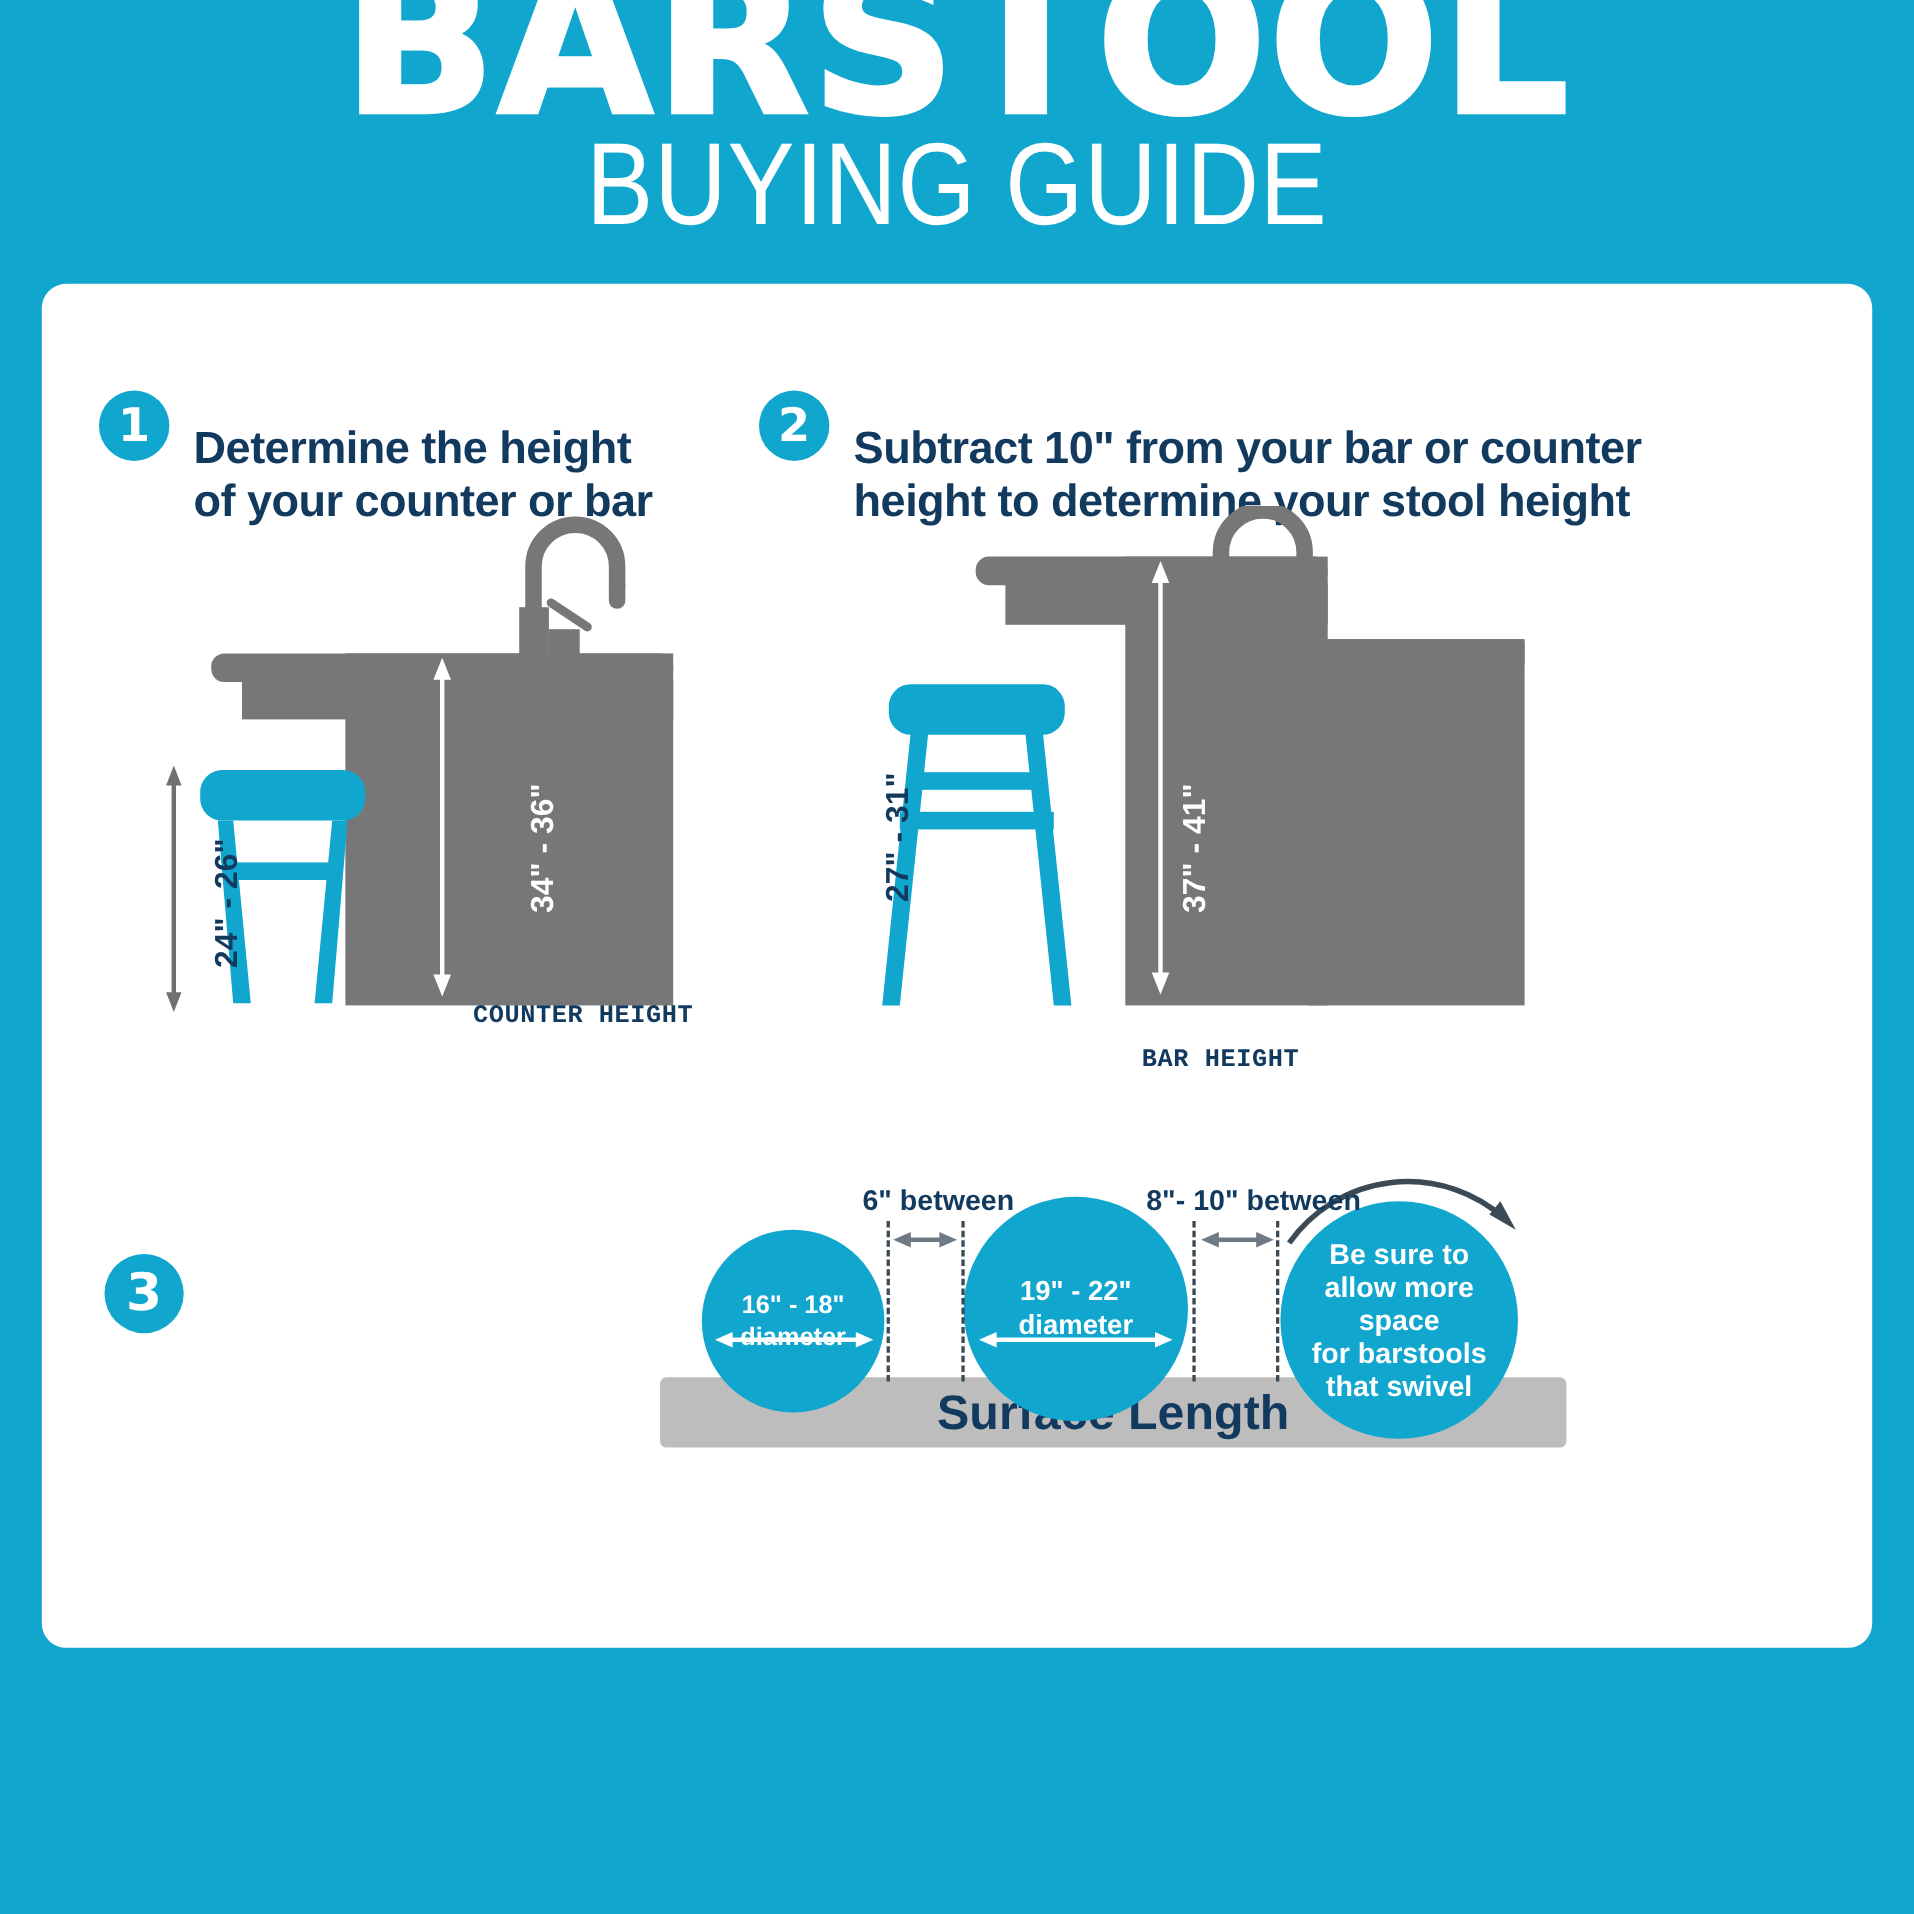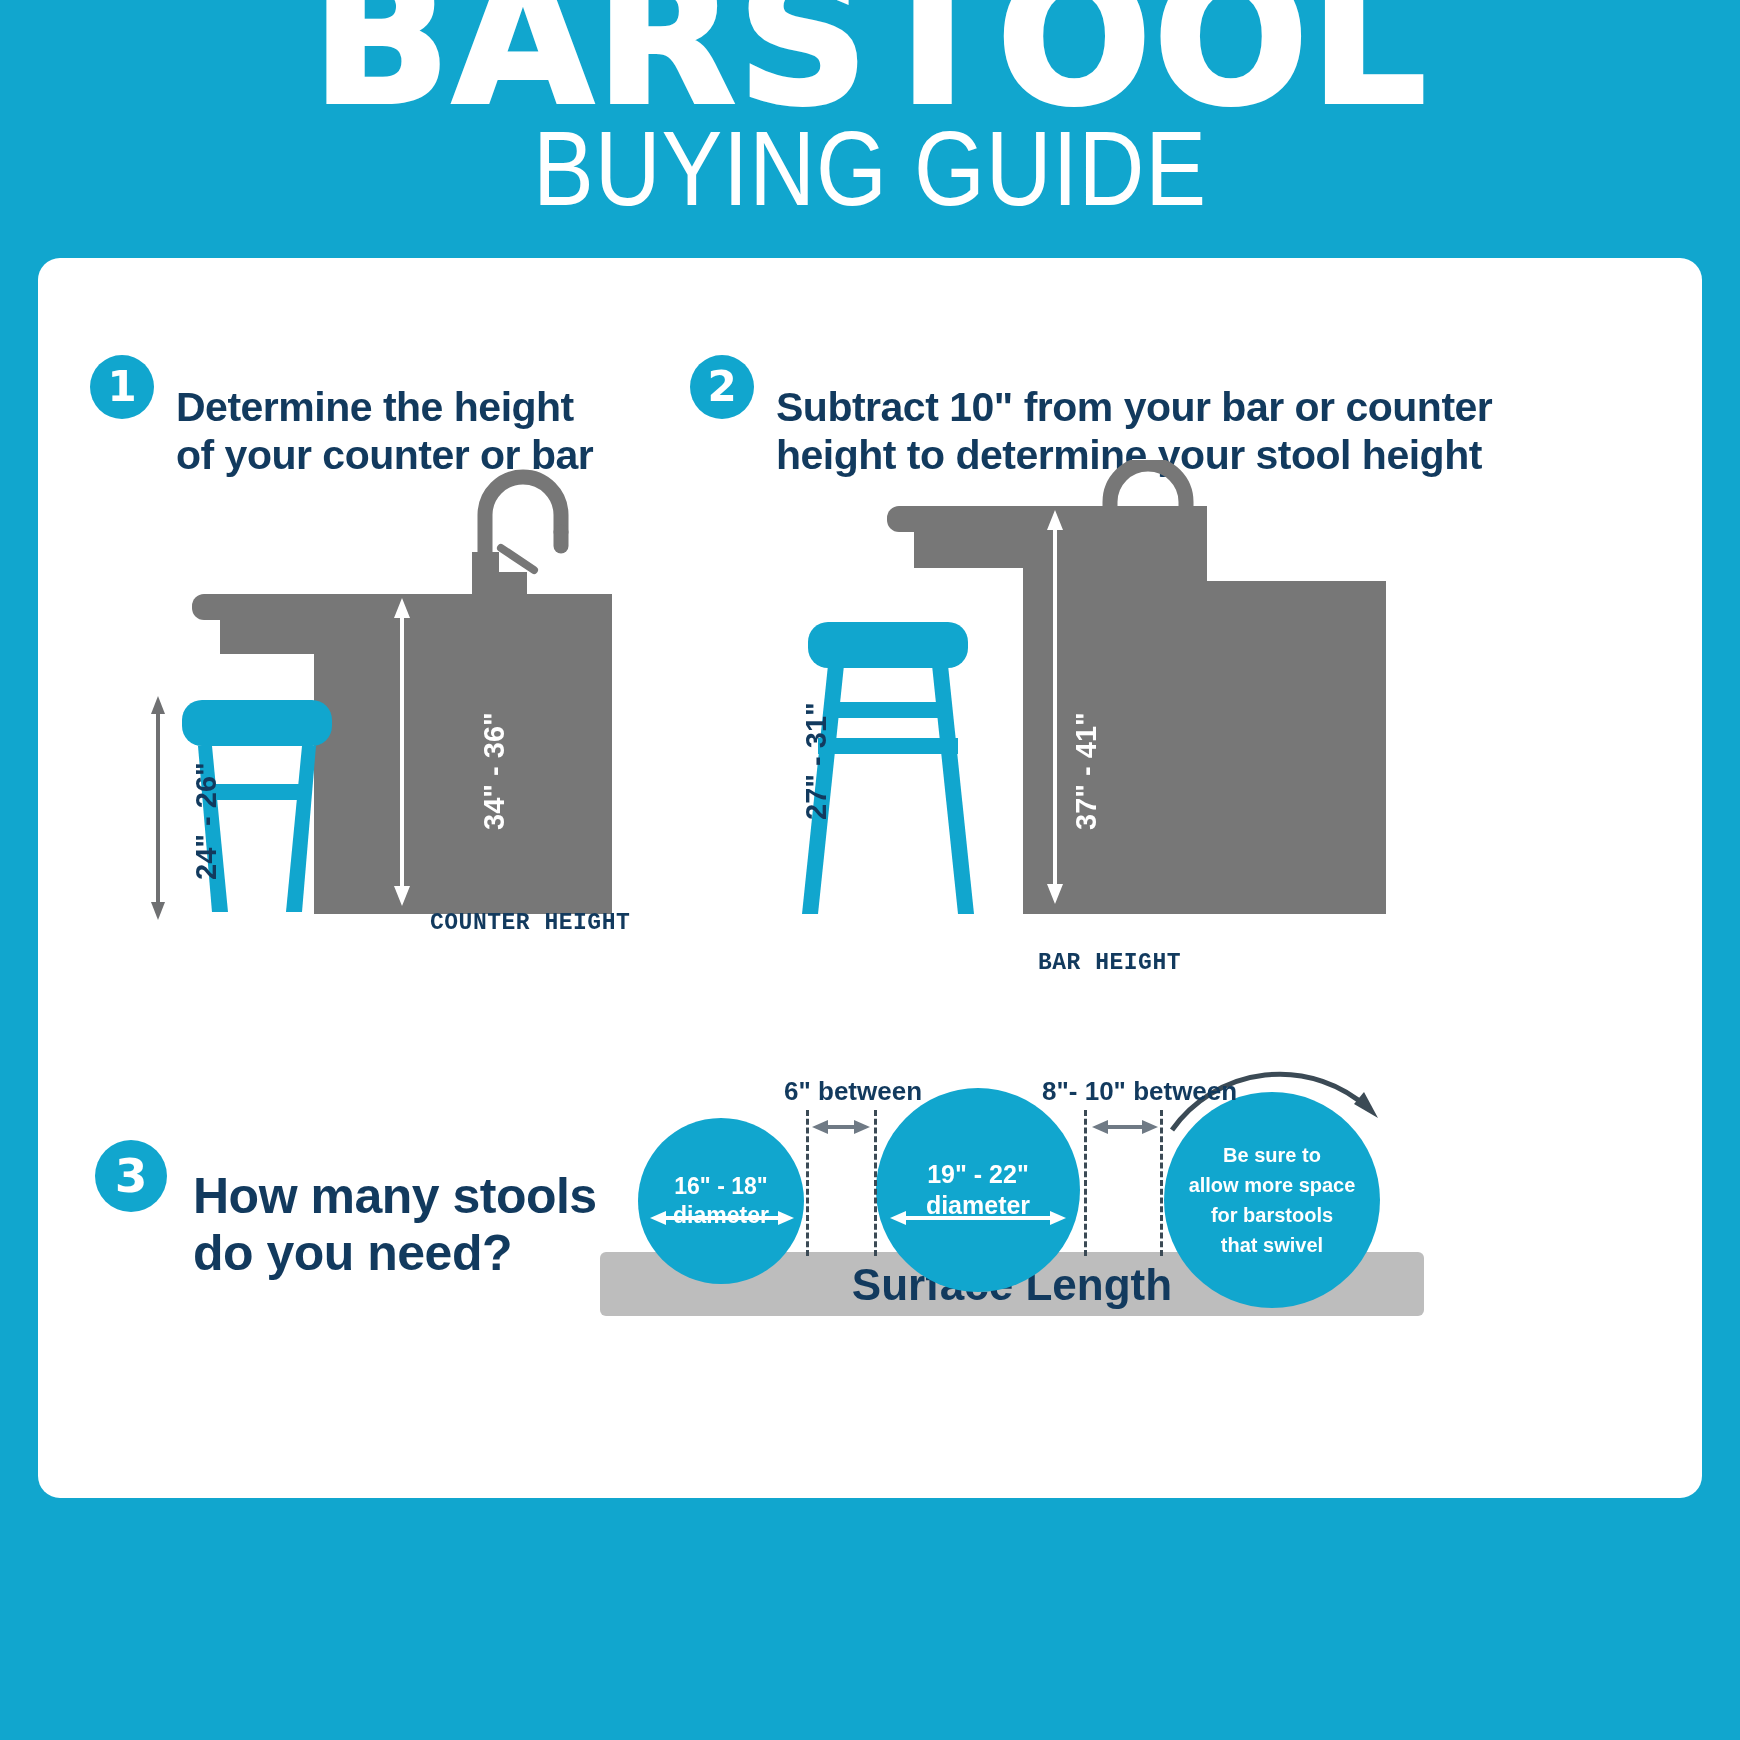--- a/index.html
+++ b/index.html
@@ -113,22 +113,20 @@
 </div>
 
 <div class="step" id="step2">
   <div class="badge">2</div>
   <div class="step-text">Subtract 10" from your bar or counter
 height to determine your stool height</div>
 </div>
 
 <div class="step" id="step3">
   <div class="badge">3</div>
-  <div class="step-text">How many stools
-do you need?</div>
 </div>
 
 <svg class="diagram" style="left:150px;top:460px;" width="610" height="460" viewBox="0 0 610 460">
 
   <g fill="none" stroke="#777777">
     <path d="M335 95 L335 55 A38 38 0 0 1 411 55 L411 72" stroke-width="15" stroke-linecap="round"></path>
     <path d="M411 72 L411 86" stroke-width="15" stroke-linecap="round"></path>
     <rect x="322" y="92" width="27" height="45" fill="#777777" stroke="none"></rect>
     <rect x="349" y="112" width="28" height="26" fill="#777777" stroke="none"></rect>
     <path d="M351 88 L384 110" stroke-width="8" stroke-linecap="round"></path>
@@ -211,21 +209,21 @@
 <div class="stool-circle" style="left:638px;top:1118px;width:166px;height:166px;font-size:23px;line-height:29px;">
   <span class="circ-txt">16" - 18"
 diameter</span>
 </div>
 
 <div class="stool-circle" style="left:876px;top:1088px;width:204px;height:204px;font-size:25px;line-height:31px;">
   <span class="circ-txt">19" - 22"
 diameter</span>
 </div>
 
-<div class="stool-circle" style="left:1164px;top:1092px;width:216px;height:216px;font-size:20px;line-height:30px;">
+<div class="stool-circle" style="left:1164px;top:1092px;width:216px;height:216px;font-size:26px;line-height:30px;">
   <span class="circ-txt">Be sure to
 allow more space
 for barstools
 that swivel</span>
 </div>
 
 <svg style="position:absolute;left:0;top:0;" width="1740" height="1740" viewBox="0 0 1740 1740" fill="none">
   <g stroke="#ffffff" stroke-width="4">
     <line x1="658" y1="1218" x2="786" y2="1218"></line>
     <line x1="898" y1="1218" x2="1058" y2="1218"></line>

